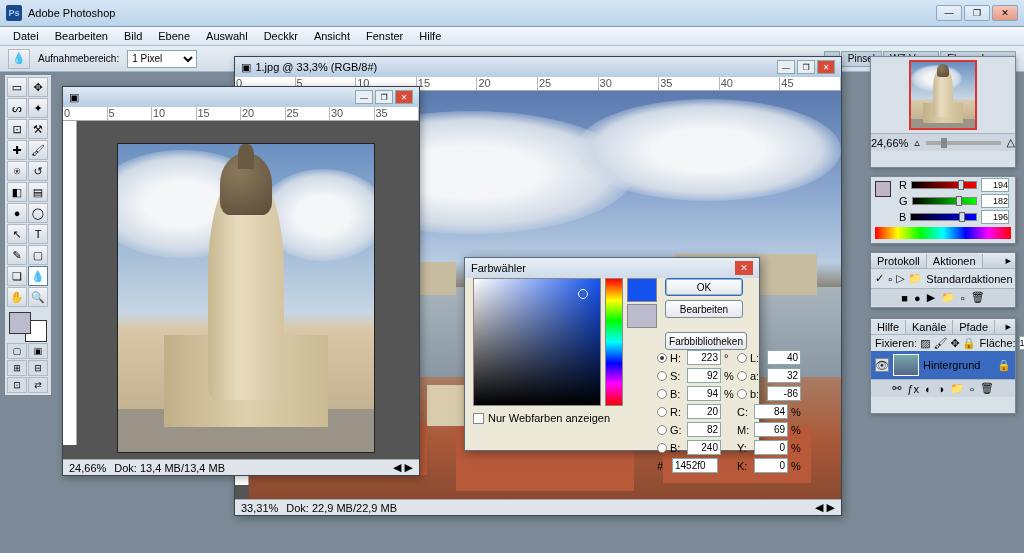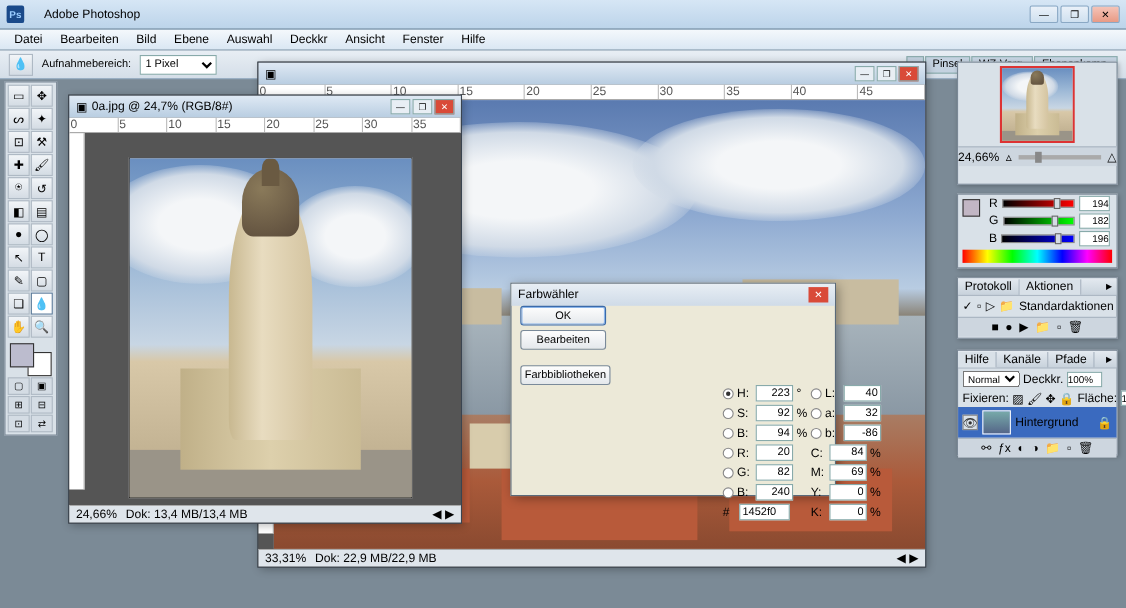--- a/index.html
+++ b/index.html
@@ -1,18 +1,18 @@
 <!DOCTYPE html>
 <html><head>
 <meta charset="utf-8">
 <style>
 *{box-sizing:border-box;margin:0;padding:0;font-family:Tahoma,Arial,sans-serif;font-size:11px;color:#000;}
 body{width:1024px;height:553px;background:#7b8a96;overflow:hidden;position:relative;}
 .titlebar{height:27px;background:linear-gradient(#d6e6f5,#bcd4ea);border-bottom:1px solid #7a9ab5;display:flex;align-items:center;padding:0 6px;justify-content:space-between;}
-.titlebar .left{display:flex;align-items:center;gap:18px;}
+.titlebar .left{display:flex;align-items:center;gap:6px;}
 .ps-icon{width:16px;height:16px;background:#1a4a8a;border-radius:2px;display:flex;align-items:center;justify-content:center;color:#9cf;font-size:9px;font-weight:bold;}
 .winbtns{display:flex;gap:2px;}
 .winbtn{width:26px;height:16px;background:linear-gradient(#eaf1f9,#cfe0ef);border:1px solid #8aa8c4;border-radius:2px;display:flex;align-items:center;justify-content:center;font-size:9px;}
 .winbtn.close{background:linear-gradient(#f5c4b8,#e89a85);}
 .menubar{height:19px;background:linear-gradient(#f4f8fc,#dae7f3);border-bottom:1px solid #a8bdd0;display:flex;align-items:center;padding:0 6px;gap:2px;}
 .menubar span{padding:2px 7px;}
 .optbar{height:26px;background:linear-gradient(#e8eef4,#d4dee8);border-bottom:1px solid #9db3c7;display:flex;align-items:center;padding:0 8px;gap:8px;}
 .optbar .lbl{font-size:10px;}
 .optbar select{font-size:10px;height:18px;width:70px;background:#fff;border:1px solid #8aa;}
 .docktabs{display:flex;gap:1px;margin-left:auto;}
@@ -162,20 +162,21 @@
     <div class="modebtn">▣</div>
     <div class="modebtn">⊞</div>
     <div class="modebtn">⊟</div>
     <div class="modebtn">⊡</div>
     <div class="modebtn">⇄</div>
   </div>
 
   <div class="docwin" style="left:234px;top:-16px;width:608px;height:460px">
     <div class="tb">
       <span>▣</span>
+      <span style="flex:1;margin-left:4px">1.jpg @ 33,3% (RGB/8#)</span>
       <div class="r">
         <div>—</div>
         <div>❐</div>
         <div class="cls">✕</div>
       </div>
     </div>
     <div class="rulers-h">
       <div>0</div>
         <div>5</div>
         <div>10</div>
@@ -207,21 +208,20 @@
       <span>33,31%</span>
       <span>Dok: 22,9 MB/22,9 MB</span>
       <span style="flex:1"></span>
         <span>◀ ▶</span>
     </div>
   </div>
 
   <div class="docwin" style="left:62px;top:14px;width:358px;height:390px">
     <div class="tb">
       <span>▣</span>
-      <span style="flex:1;margin-left:4px">0a.jpg @ 24,7% (RGB/8#)</span>
       <div class="r">
         <div>—</div>
         <div>❐</div>
         <div class="cls">✕</div>
       </div>
     </div>
     <div class="rulers-h">
       <div>0</div>
         <div>5</div>
         <div>10</div>
@@ -252,20 +252,36 @@
         <span>◀ ▶</span>
     </div>
   </div>
 
   <div class="picker" style="left:464px;top:185px;width:296px;height:194px">
     <div class="tb">
       <span>Farbwähler</span>
       <div class="cls">✕</div>
     </div>
     <div class="pbody" style="padding-top:0">
+      <div>
+        <div style="display:flex;gap:4px">
+          <div class="satfield" style="width:128px;height:128px">
+              <div class="ring"></div>
+            </div>
+          <div class="huebar" style="height:128px"></div>
+          <div class="swatches">
+            <div class="sw top" style="width:30px;height:24px"></div>
+            <div class="sw bot" style="width:30px;height:24px"></div>
+          </div>
+        </div>
+        <div class="webchk">
+            <div class="cb"></div>
+            <span>Nur Webfarben anzeigen</span>
+          </div>
+      </div>
       <div style="display:flex;flex-direction:column;gap:4px">
         <div class="pbtn ok">OK</div>
         <div class="pbtn">Bearbeiten</div>
         <div style="height:6px"></div>
         <div class="pbtn" style="width:82px">Farbbibliotheken</div>
       </div>
     </div>
 
     <div style="position:absolute;left:192px;top:92px;display:flex;gap:10px">
       <div class="fields">
@@ -426,25 +442,20 @@
     </div>
   </div>
 
   <div class="panel" style="right:8px;top:246px;width:146px;height:96px">
     <div class="phdr">
       <div class="ptab act">Hilfe</div>
       <div class="ptab">Kanäle</div>
       <div class="ptab">Pfade</div>
       <div class="x">▸</div>
     </div>
-    <div style="display:flex;align-items:center;gap:3px;padding:2px 4px;font-size:9px">
-      <select style="width:52px;height:15px;font-size:9px"><option>Normal</option></select>
-      <span>Deckkr.</span>
-      <input style="width: 32px; height: 14px; font-size: 9px; border: 1px solid rgb(136, 170, 170);" value="100%">
-    </div>
     <div style="display:flex;align-items:center;gap:3px;padding:1px 4px;font-size:9px">
       <span>Fixieren:</span>
       <span>▨</span>
       <span>🖌</span>
       <span>✥</span>
       <span>🔒</span>
       <span style="margin-left:auto">Fläche:</span>
       <input style="width: 32px; height: 14px; font-size: 9px; border: 1px solid rgb(136, 170, 170);" value="100%">
     </div>
     <div class="layer-row">

